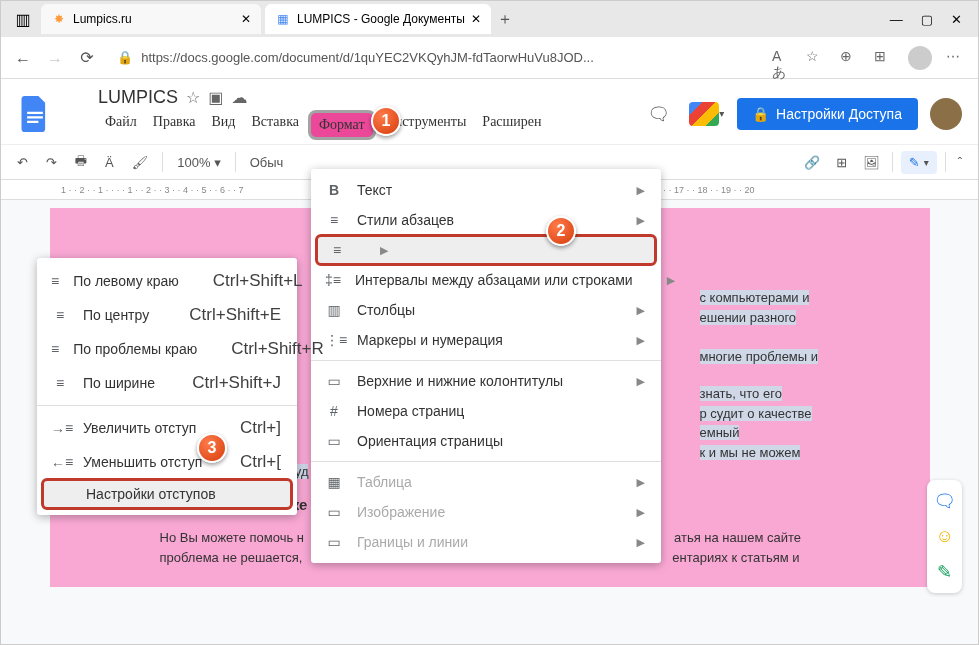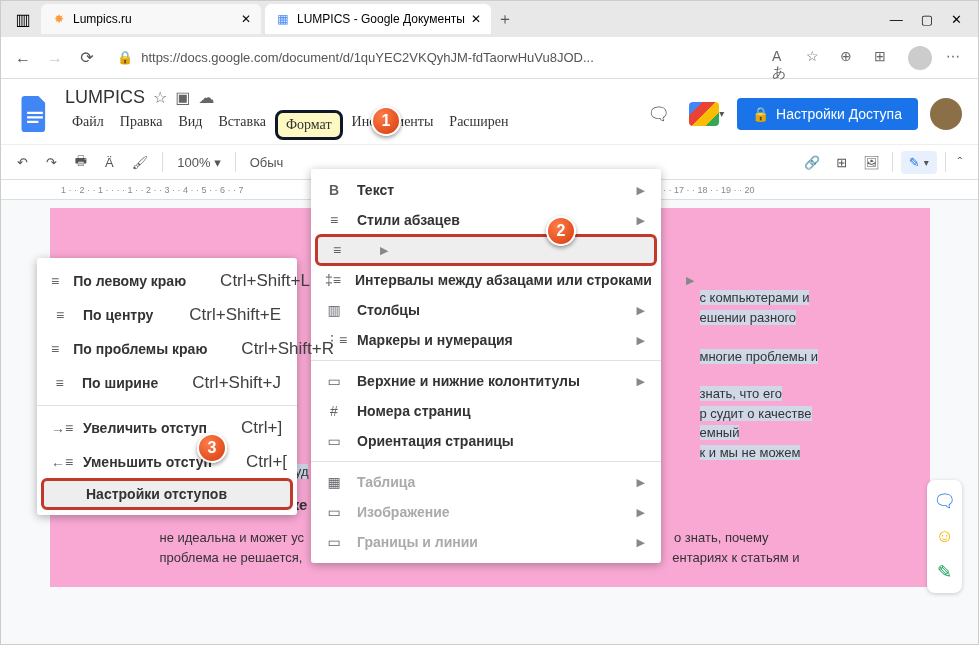--- a/index.html
+++ b/index.html
@@ -19,27 +19,27 @@
 .nav-btn { width: 20px; height: 20px; display: flex; align-items: center; justify-content: center; color: #555; cursor: pointer; font-size: 16px; }
 .url-bar { flex: 1; display: flex; align-items: center; gap: 8px; padding: 0 8px; font-size: 13px; color: #555; }
 .toolbar-icons { display: flex; gap: 14px; align-items: center; }
 .toolbar-icon { width: 20px; height: 20px; color: #666; cursor: pointer; font-size: 14px; }
 .avatar-small { width: 24px; height: 24px; border-radius: 50%; background: #ccc; }
 
 
 .docs-header { padding: 8px 16px 0 16px; display: flex; align-items: center; gap: 12px; }
 .docs-logo { width: 36px; height: 48px; display: flex; align-items: center; justify-content: center; }
 .docs-logo svg { width: 28px; height: 36px; }
-.docs-title-area { flex: 1; }
+.docs-title-area { flex: 1; margin-left: 33px; }
 .docs-title-row { display: flex; align-items: center; gap: 8px; }
 .docs-title { font-size: 18px; color: #333; }
 .title-icon { color: #666; font-size: 16px; cursor: pointer; }
 .docs-menu-bar { display: flex; gap: 2px; margin-top: 2px; font-size: 14px; color: #333; }
 .menu-item { padding: 4px 7px; cursor: pointer; border-radius: 3px; font-family: Liberation Serif, serif; }
-.menu-item.highlighted { background: #fef9c3; border: 3px solid #0f172a; border-radius: 8px; padding: 4px 8px; position: relative; }
+.menu-item.highlighted { background: #ec4899; border: 3px solid #a3a3a3; border-radius: 8px; padding: 4px 8px; position: relative; }
 .header-right { display: flex; align-items: center; gap: 12px; }
 .header-btn { width: 36px; height: 36px; border-radius: 50%; display: flex; align-items: center; justify-content: center; cursor: pointer; font-size: 18px; color: #555; }
 .meet-btn { background: linear-gradient(135deg, #4285f4 25%, #ea4335 25%, #ea4335 50%, #fbbc05 50%, #fbbc05 75%, #34a853 75%); width: 30px; height: 24px; border-radius: 4px; position: relative; }
 .share-btn { background: #1a73e8; color: #fff; padding: 8px 16px; border-radius: 4px; font-size: 14px; display: flex; align-items: center; gap: 6px; cursor: pointer; }
 .avatar { width: 32px; height: 32px; border-radius: 50%; background: #8b6f47; }
 
 
 .docs-toolbar { height: 36px; border-top: 1px solid #eee; border-bottom: 1px solid #ddd; display: flex; align-items: center; padding: 0 12px; gap: 10px; font-size: 13px; color: #555; margin-top: 4px; }
 .toolbar-sep { width: 1px; height: 20px; background: #ddd; }
 .toolbar-item { cursor: pointer; padding: 4px; }
@@ -54,21 +54,21 @@
 .doc-page { background: #f9a8d4; margin: 0 auto; width: 880px; padding: 20px 110px; font-size: 13px; line-height: 1.5; color: #333; position: relative; }
 .doc-text-highlight { background: #d0d8e8; }
 .doc-heading { font-weight: bold; font-size: 15px; margin: 12px 0; }
 
 
 .dropdown { position: absolute; background: #fff; box-shadow: 0 2px 10px rgba(0,0,0,0.3); border-radius: 3px; z-index: 100; font-size: 14px; color: #333; padding: 6px 0; }
 .dropdown-item { display: flex; align-items: center; padding: 7px 16px 7px 14px; cursor: pointer; gap: 14px; white-space: nowrap; }
 .dropdown-item.highlighted-item { background: #eee; border: 3px solid #c0392b; border-radius: 6px; margin: -1px 4px; padding: 5px 12px 5px 10px; }
 .dropdown-item.disabled { color: #aaa; }
 .dropdown-item .item-icon { width: 18px; font-size: 14px; color: #5f6368; text-align: center; }
-.dropdown-item .item-label { flex: 1; font-weight: bold; }
+.dropdown-item .item-label { flex: 1; }
 .dropdown-item .item-shortcut { color: #404040; font-size: 17px; margin-left: 20px; }
 .dropdown-item .item-arrow { color: #888; font-size: 11px; margin-left: 20px; }
 .dropdown-sep { height: 1px; background: #e0e0e0; margin: 5px 0; }
 
 .submenu-align { left: 36px; top: 257px; width: 260px; }
 .format-menu { left: 310px; top: 168px; width: 350px; }
 
 
 .badge { position: absolute; width: 30px; height: 30px; border-radius: 50%; background: radial-gradient(circle at 35% 30%, #ff7b4a, #d63c0c); color: #fff; font-weight: bold; font-size: 16px; display: flex; align-items: center; justify-content: center; border: 2px solid #fff; box-shadow: 0 2px 4px rgba(0,0,0,0.4); z-index: 200; }
 
@@ -190,21 +190,21 @@
     <p><span></span><span style="margin-left:540px" class="doc-text-highlight">с компьютерами и</span></p>
     <p><span></span><span style="margin-left:540px" class="doc-text-highlight">ешении разного рода</span></p>
     <p><span></span><span style="margin-left:540px" class="doc-text-highlight"> многие проблемы и</span></p>
     <div style="height:18px"></div>
     <p><span style="margin-left:540px" class="doc-text-highlight">знать, что его</span></p>
     <p><span style="margin-left:540px" class="doc-text-highlight">р судит о качестве</span></p>
     <p><span style="margin-left:540px" class="doc-text-highlight">емный</span></p>
     <p><span style="margin-left:540px" class="doc-text-highlight">к и мы не можем</span></p>
     <p><span class="doc-text-highlight">улучшаться, если не буд</span></p>
     <p class="doc-heading">Мы не просим поже</p>
-    <p><span>не идеальна и может ус</span><span style="margin-left:370px">о знать, почему</span></p>
+    <p><span>Но Вы можете помочь н</span><span style="margin-left:370px">атья на нашем сайте</span></p>
     <p><span>проблема не решается,</span><span style="margin-left:370px">ентариях к статьям и</span></p>
   </div>
 
   <div class="reactions">
     <span class="reaction" style="color:#1a73e8">🗨</span>
     <span class="reaction" style="color:#f4b400">☺</span>
     <span class="reaction" style="color:#0f9d58">✎</span>
   </div>
 
 </div>

